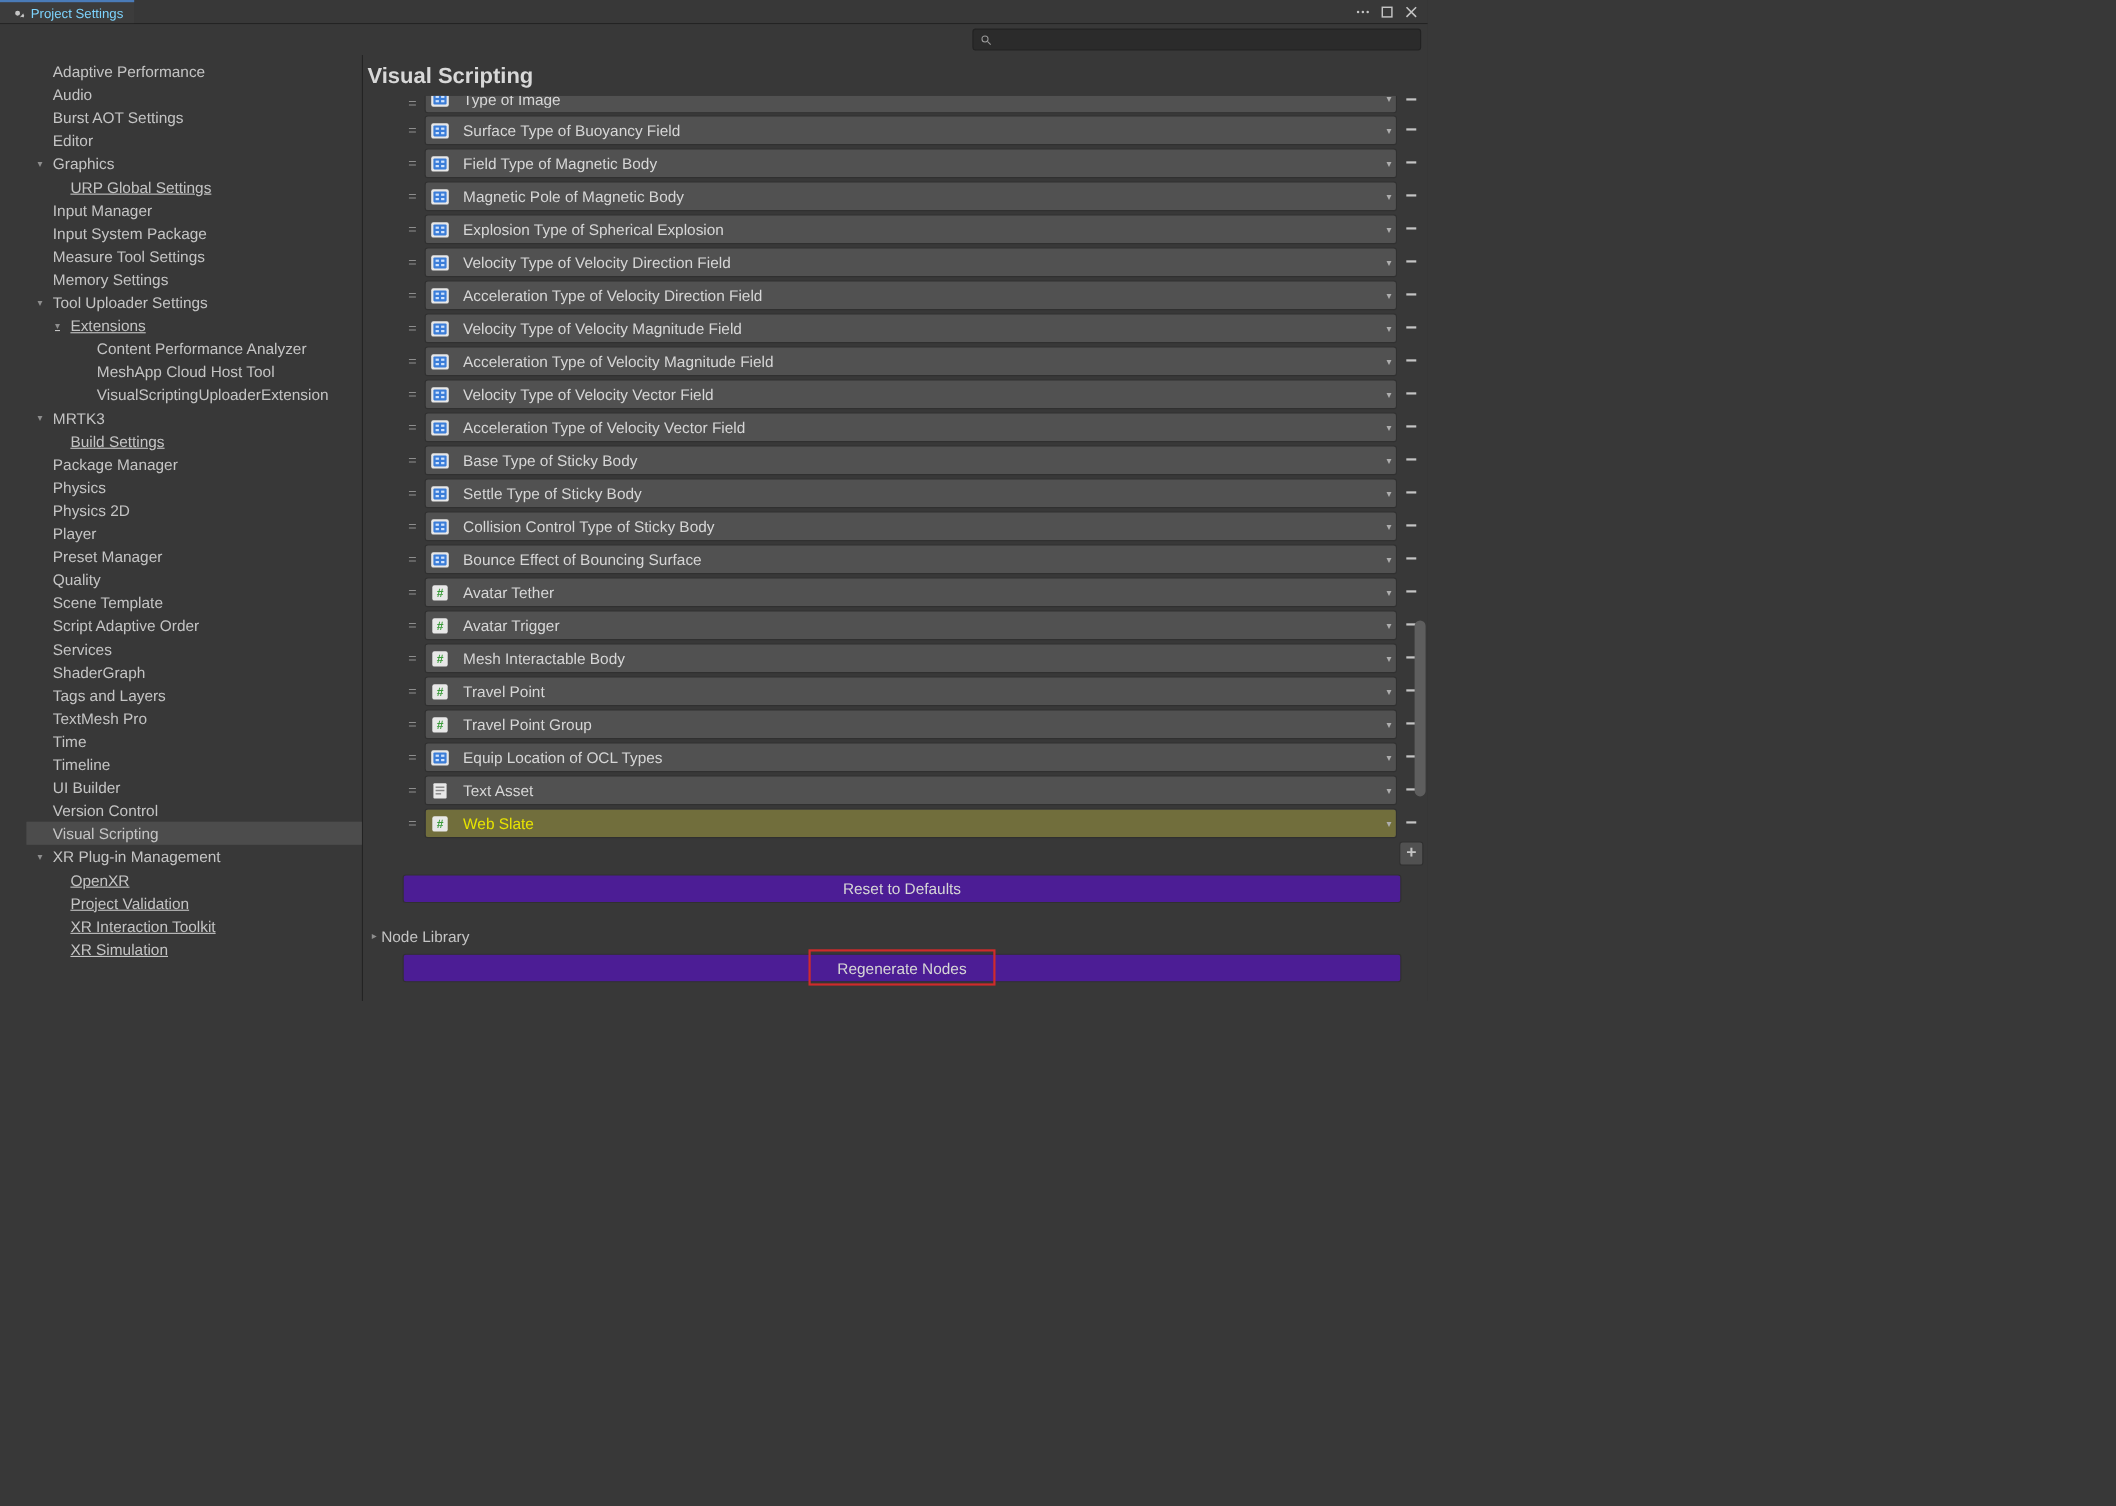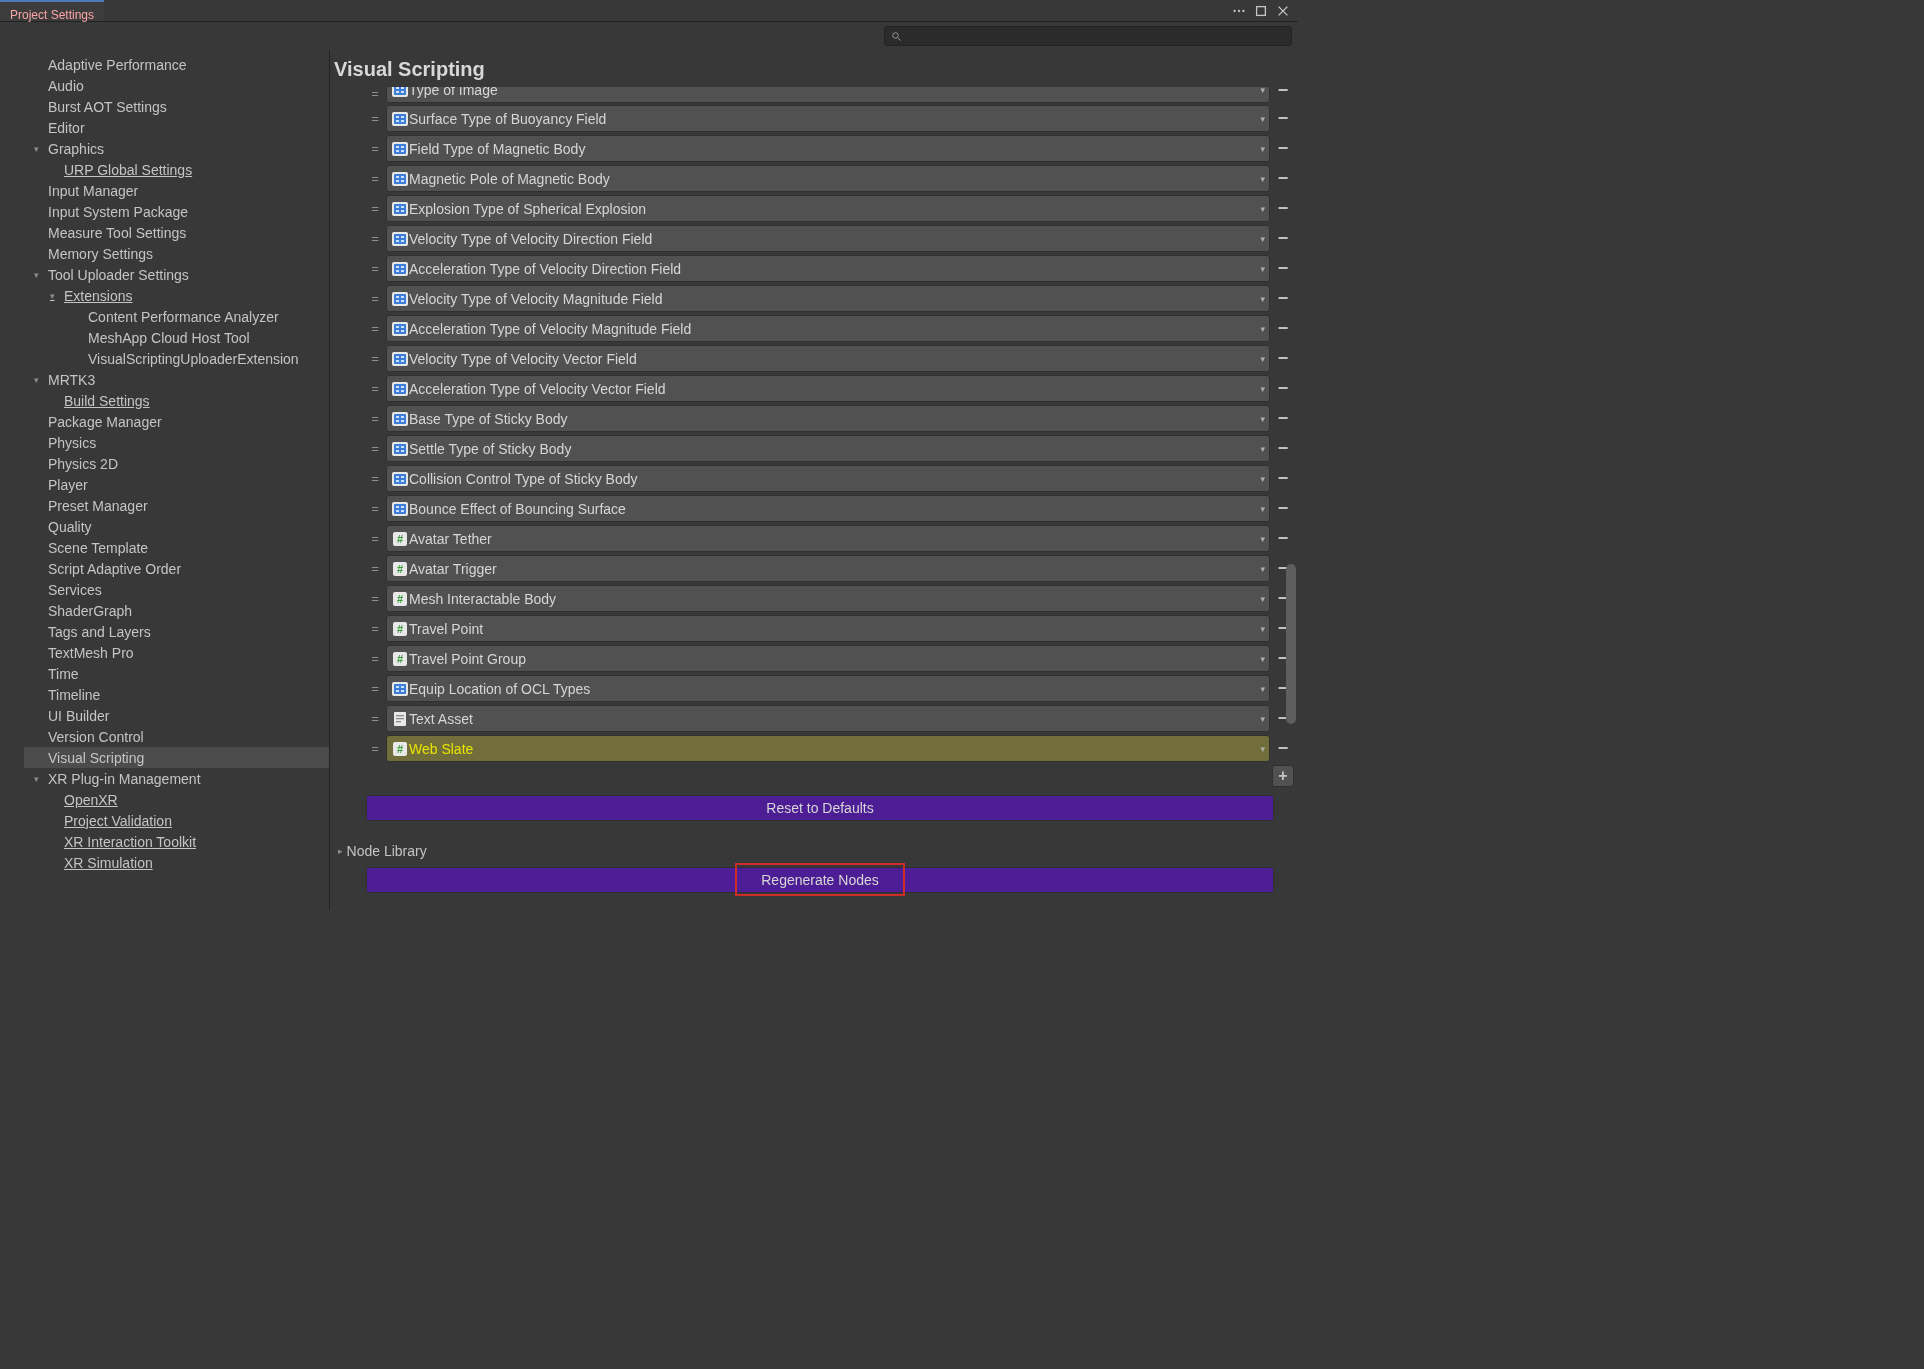--- a/index.html
+++ b/index.html
@@ -1,19 +1,19 @@
 <!DOCTYPE html>
 <html><head>
 <meta charset="utf-8">
 <style>
 * { margin: 0; padding: 0; box-sizing: border-box; font-family: -apple-system, "Segoe UI", Arial, sans-serif; }
 body { background: #383838; color: #c4c4c4; font-size: 13px; overflow: hidden; width: 1298px; height: 910px; }
 .window { display: flex; flex-direction: column; height: 100%; background: #383838; }
 .titlebar { display: flex; align-items: center; height: 22px; background: #383838; border-bottom: 1px solid #222; }
-.tab { display: flex; align-items: center; gap: 6px; padding: 0 10px; height: 100%; background: #3c3c3c; border-top: 2px solid #4a7bb8; font-size: 12px; color: #fca5a5; flex-direction: column; }
+.tab { display: flex; align-items: center; gap: 6px; padding: 0 10px; height: 100%; background: #3c3c3c; border-top: 2px solid #4a7bb8; font-size: 12px; color: #7dd3fc; }
 .tab .gear { width: 12px; height: 12px; }
 .titlebar-spacer { flex: 1; }
 .titlebar-buttons { display: flex; gap: 4px; padding-right: 6px; align-items: center; }
 .titlebar-buttons svg { width: 14px; height: 14px; }
 .tb-btn { display: flex; align-items: center; justify-content: center; width: 18px; height: 18px; cursor: pointer; }
 .searchbar { display: flex; justify-content: flex-end; padding: 4px 6px; background: #383838; }
 .search { display: flex; align-items: center; width: 408px; height: 20px; background: #2b2b2b; border: 1px solid #222; border-radius: 3px; padding: 0 6px; gap: 6px; }
 .search input { flex: 1; background: transparent; border: none; color: #c4c4c4; font-size: 12px; outline: none; }
 .search svg { width: 11px; height: 11px; }
 .body { display: flex; flex: 1; min-height: 0; }
@@ -27,21 +27,21 @@
 .main { flex: 1; display: flex; flex-direction: column; min-width: 0; background: #383838; position: relative; }
 .main-header { padding: 8px 0 6px 0; }
 .main-header h1 { font-size: 20px; font-weight: 600; color: #d8d8d8; padding-left: 4px; }
 .main-scroll { flex: 1; overflow-y: auto; padding: 0 4px 10px 36px; }
 .rowlist { display: flex; flex-direction: column; gap: 1px; }
 .row { display: flex; align-items: center; height: 29px; gap: 2px; }
 .row.clipped { height: 16px; overflow: hidden; align-items: flex-end; }
 .row.clipped .grip, .row.clipped .remove { align-self: flex-end; margin-bottom: 2px;}
 .row.clipped .dd { align-self: flex-end; }
 .grip { width: 18px; color: #8e8e8e; font-size: 13px; text-align: center; cursor: grab; user-select: none; }
-.dd { flex: 1; display: flex; align-items: center; height: 27px; background: #515151; border: 1px solid #303030; border-radius: 3px; padding: 0 4px; gap: 0; cursor: pointer; }
+.dd { flex: 1; display: flex; align-items: center; height: 27px; background: #515151; border: 1px solid #303030; border-radius: 3px; padding: 0 4px; gap: 12px; cursor: pointer; }
 .dd .icon-box { width: 18px; height: 18px; display: flex; align-items: center; justify-content: center; }
 .dd .label { flex: 1; color: #d6d6d6; font-size: 14px; white-space: nowrap; overflow: hidden; text-overflow: ellipsis; }
 .dd .caret { color: #aeaeae; font-size: 9px; }
 .dd.highlight { box-shadow: inset 0 0 0 100px rgba(210,200,0,0.25); }
 .dd.highlight .label { color: #e8e400; }
 .remove { width: 22px; height: 22px; display: flex; align-items: center; justify-content: center; font-size: 18px; font-weight: 600; color: #c4c4c4; cursor: pointer; }
 .add-row { display: flex; justify-content: flex-end; margin-top: 2px; }
 .add-btn { width: 22px; height: 22px; display: flex; align-items: center; justify-content: center; background: #515151; border: 1px solid #303030; border-radius: 3px; font-size: 16px; font-weight: 600; color: #c4c4c4; cursor: pointer; }
 .wide-btn { display: flex; align-items: center; justify-content: center; height: 26px; background: #4c1d95; border: 1px solid #303030; border-radius: 3px; font-size: 14px; color: #d6d6d6; cursor: pointer; margin: 8px 20px 0 0; }
 .wide-btn.red-wrap { position: relative; }

